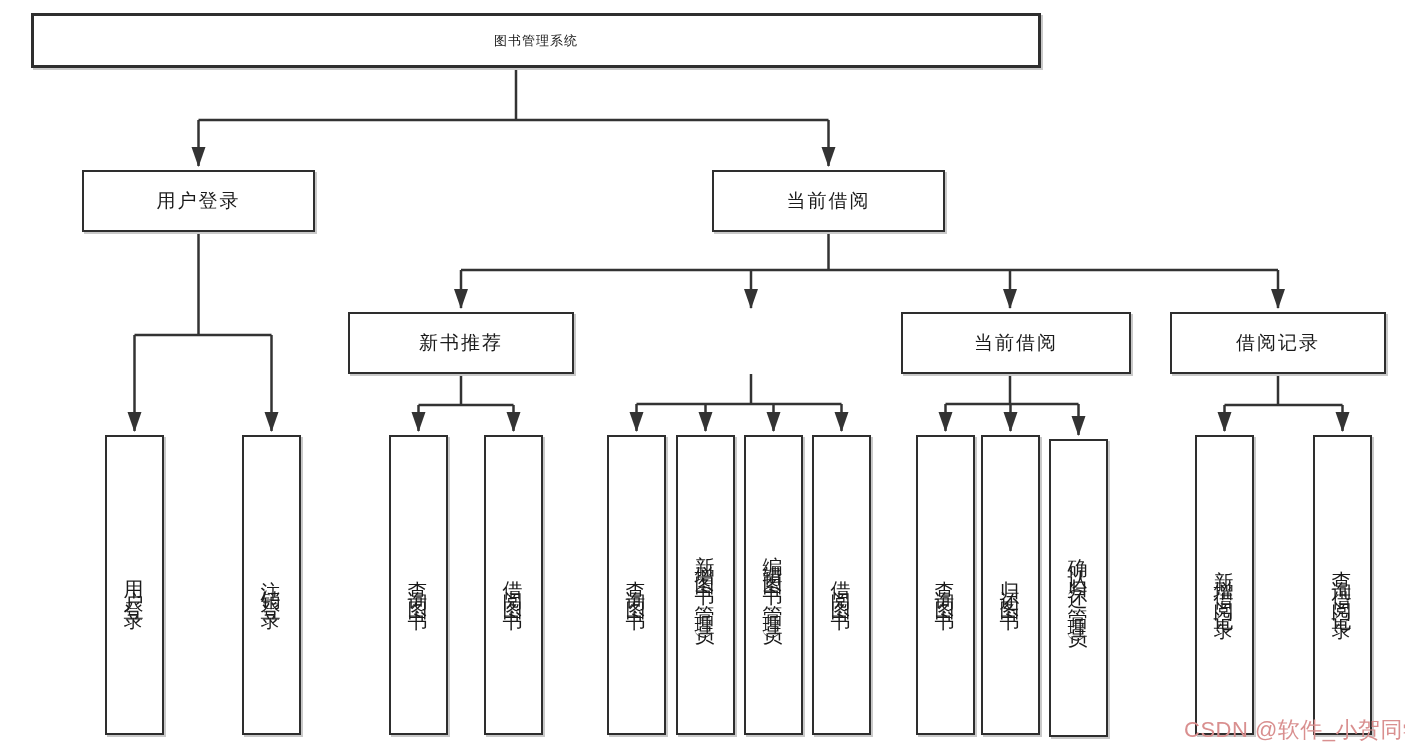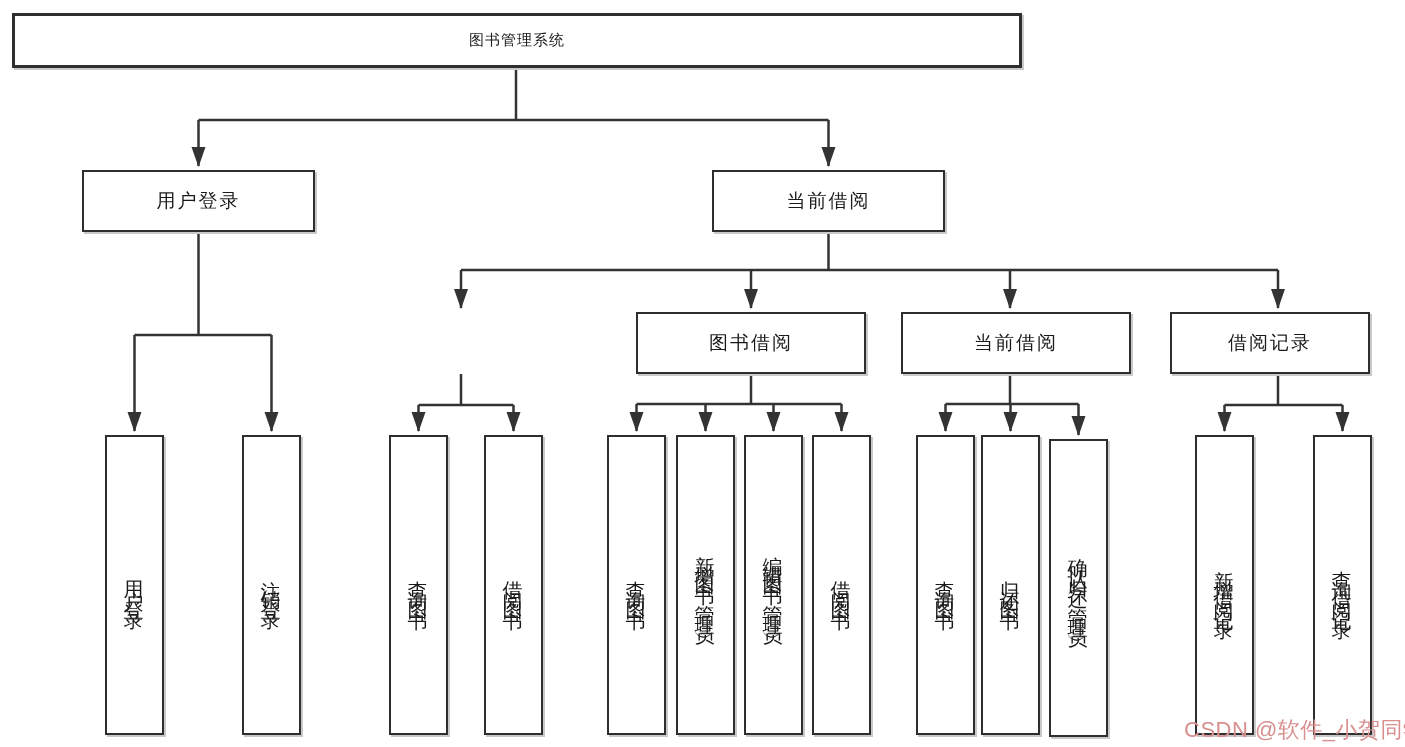--- a/index.html
+++ b/index.html
@@ -44,22 +44,23 @@
     color: var(--text-color);
     text-align: center;
     white-space: nowrap;
   }
   .h-box {
     font-size: 19px;
     letter-spacing: 2px;
   }
   .root-box {
     border-width: 3px;
-    font-size: 15px;
+    font-size: 13px;
     letter-spacing: 1px;
+    margin-left: 19px;
   }
   .v-box {
     writing-mode: vertical-rl;
     text-orientation: mixed;
     font-size: 20px;
     letter-spacing: 10px;
     white-space: normal;
   }
 
   #watermark {
@@ -123,23 +124,23 @@
     <path class="link" d="M1224.5,405 H1342.5" stroke="#333333"></path>
     <path class="link" d="M1224.5,405 V431" marker-end="url(#arrowhead)" stroke="#333333"></path>
     <path class="link" d="M1342.5,405 V431" marker-end="url(#arrowhead)" stroke="#333333"></path>
   </svg>
 
   <div class="box h-box root-box" style="left:12px; top:13px; width:1010px; height:55px;">图书管理系统</div>
 
   <div class="box h-box" style="left:82px; top:170px; width:233px; height:62px;">用户登录</div>
   <div class="box h-box" style="left:712px; top:170px; width:233px; height:62px;">当前借阅</div>
 
-  <div class="box h-box" style="left:636px; top:312px; width:230px; height:62px;">图书借阅</div>
+  <div class="box h-box" style="left:348px; top:312px; width:226px; height:62px;">新书推荐</div>
   <div class="box h-box" style="left:901px; top:312px; width:230px; height:62px;">当前借阅</div>
-  <div class="box h-box" style="left:1170px; top:312px; width:200px; height:62px;">借阅记录</div>
+  <div class="box h-box" style="left:1170px; top:312px; width:216px; height:62px;">借阅记录</div>
 
   <div class="box v-box" style="left:105px; top:435px; width:59px; height:300px;">用户登录</div>
   <div class="box v-box" style="left:242px; top:435px; width:59px; height:300px;">注销登录</div>
 
   <div class="box v-box" style="left:389px; top:435px; width:59px; height:300px;">查询图书</div>
   <div class="box v-box" style="left:484px; top:435px; width:59px; height:300px;">借阅图书</div>
 
   <div class="box v-box" style="left:607px; top:435px; width:59px; height:300px;">查询图书</div>
   <div class="box v-box" style="left:676px; top:435px; width:59px; height:300px;">新增图书（管理员）</div>
   <div class="box v-box" style="left:744px; top:435px; width:59px; height:300px;">编辑图书（管理员）</div>

